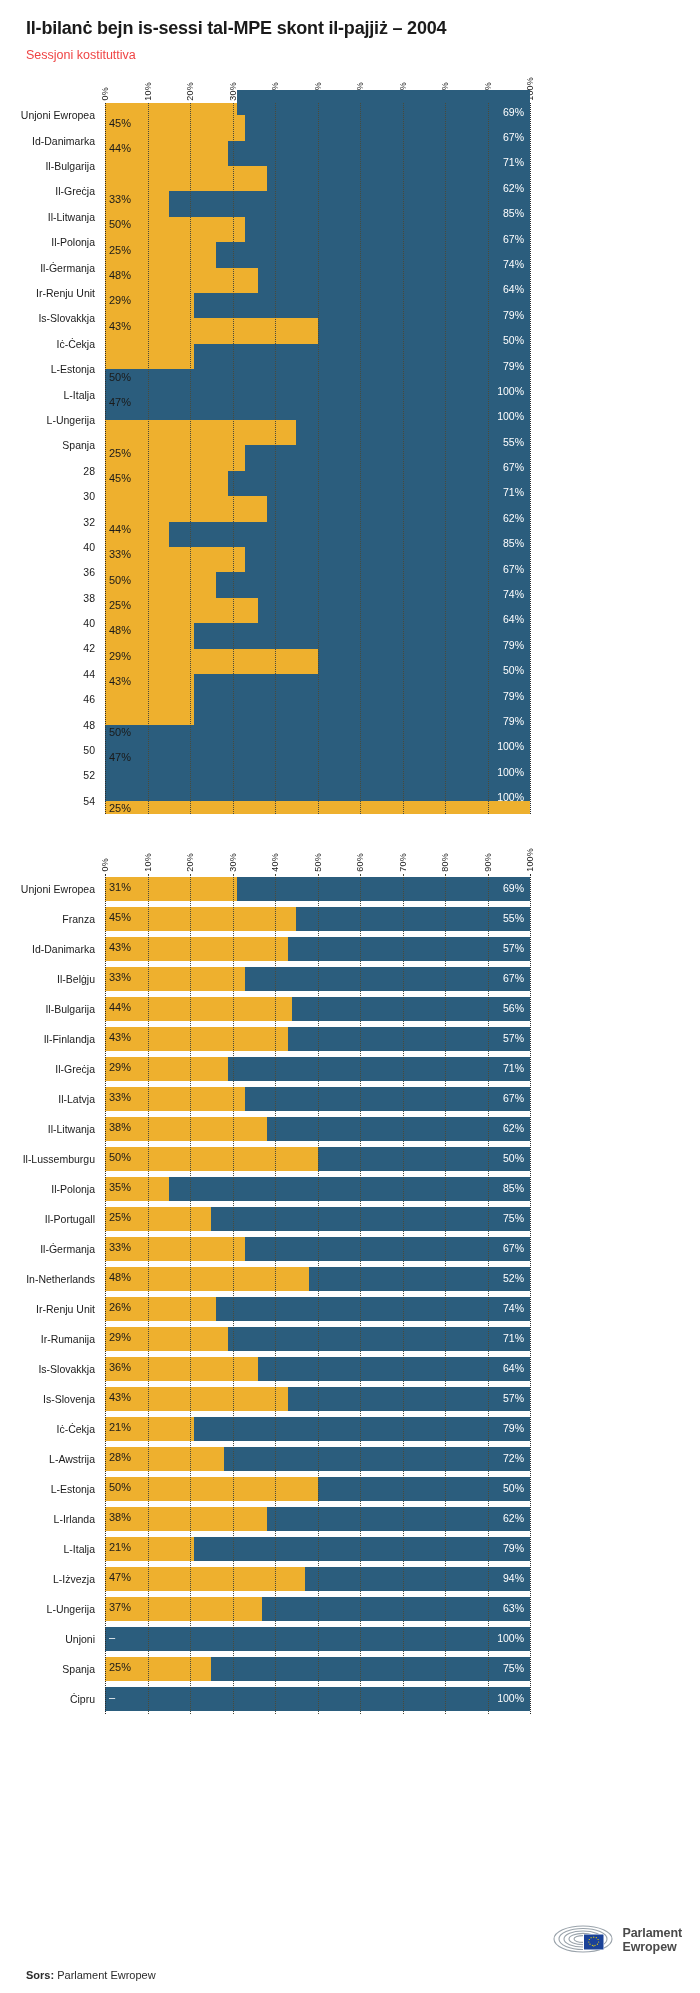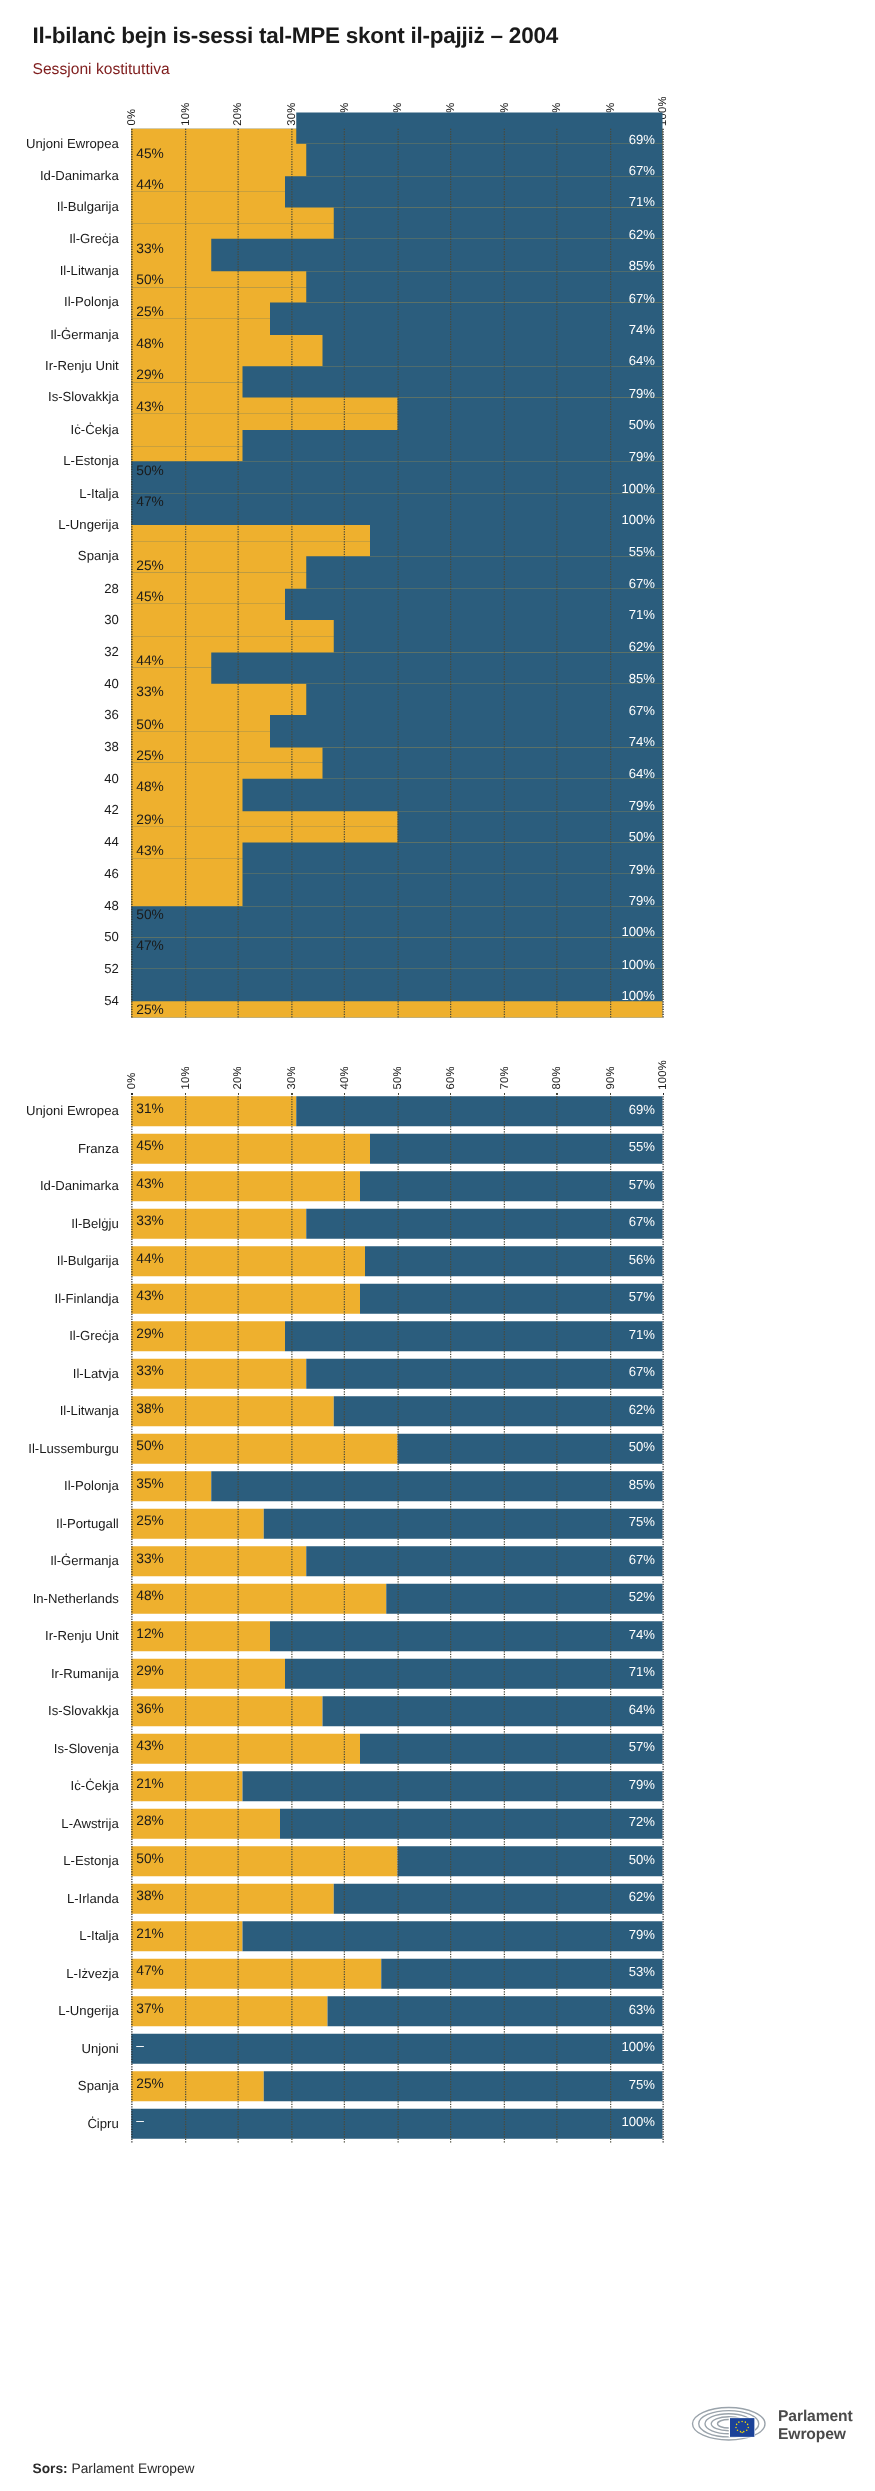--- a/index.html
+++ b/index.html
@@ -13,21 +13,21 @@
     overflow:hidden;
   }
 
   
   .header { padding: 18px 0 0 26px; }
   .title {
     font-size:18px; font-weight:bold; letter-spacing:-0.2px;
     color:#1a1a1a; margin:0 0 8px 0; line-height:1.2;
   }
   .subtitle {
-    font-size:12.5px; font-weight:normal; color:#7f1d1d;
+    font-size:12.5px; font-weight:normal; color:#ef4444;
     margin:0; line-height:1.2;
   }
 
   
   .chart-block { position:relative; }
 
   .axis-row {
     position:relative;
     height:34px;
     margin-left:var(--labelw);
@@ -513,21 +513,21 @@
         <span class="row-label">In-Netherlands</span>
         <span class="val-left">48%</span>
         <span class="val-right">52%</span>
       </div>
       <div class="row">
         <div class="bar">
           <div class="bar-seg seg-women" style="left: 0%; width: 26%;"></div>
           <div class="bar-seg seg-men" style="left: 26%; width: 74%;"></div>
         </div>
         <span class="row-label">Ir-Renju Unit</span>
-        <span class="val-left">12%</span>
+        <span class="val-left">26%</span>
         <span class="val-right">74%</span>
       </div>
       <div class="row">
         <div class="bar">
           <div class="bar-seg seg-women" style="left: 0%; width: 29%;"></div>
           <div class="bar-seg seg-men" style="left: 29%; width: 71%;"></div>
         </div>
         <span class="row-label">Ir-Rumanija</span>
         <span class="val-left">29%</span>
         <span class="val-right">71%</span>
@@ -595,21 +595,21 @@
         <span class="val-left">21%</span>
         <span class="val-right">79%</span>
       </div>
       <div class="row">
         <div class="bar">
           <div class="bar-seg seg-women" style="left: 0%; width: 47%;"></div>
           <div class="bar-seg seg-men" style="left: 47%; width: 53%;"></div>
         </div>
         <span class="row-label">L-Iżvezja</span>
         <span class="val-left">47%</span>
-        <span class="val-right">53%</span>
+        <span class="val-right">94%</span>
       </div>
       <div class="row">
         <div class="bar">
           <div class="bar-seg seg-women" style="left: 0%; width: 37%;"></div>
           <div class="bar-seg seg-men" style="left: 37%; width: 63%;"></div>
         </div>
         <span class="row-label">L-Ungerija</span>
         <span class="val-left">37%</span>
         <span class="val-right">63%</span>
       </div>

